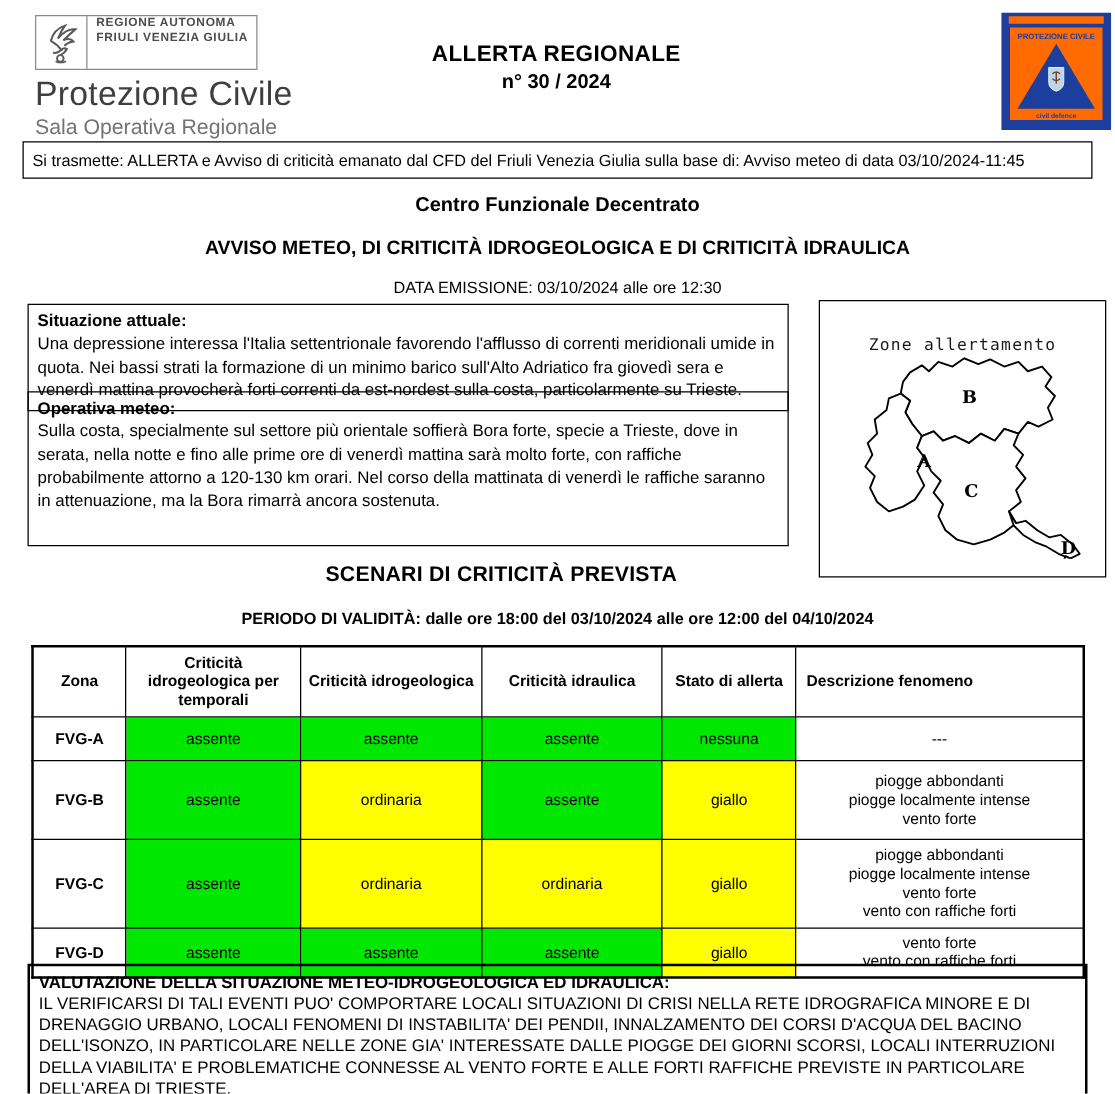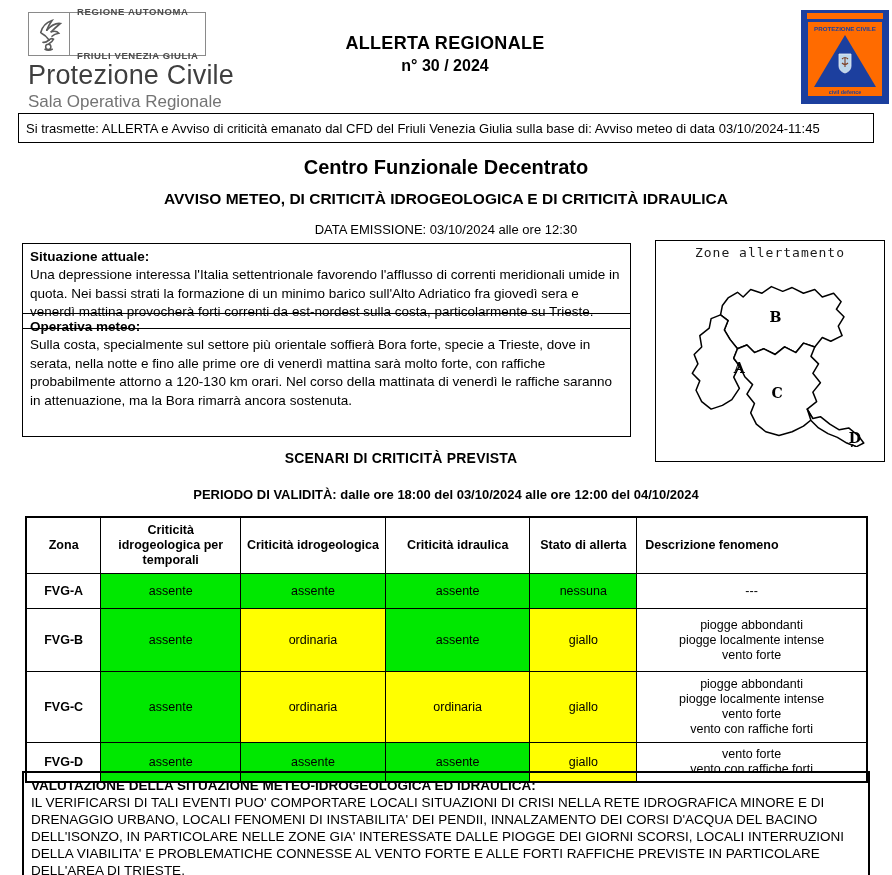--- a/index.html
+++ b/index.html
@@ -3,53 +3,53 @@
 <meta charset="utf-8">
 <style>
   html,body{margin:0;padding:0;background:#ffffff;}
   body{font-family:"Liberation Sans","DejaVu Sans",sans-serif;color:#000;}
   .page{position:relative;width:892px;height:875px;background:#fff;overflow:hidden;}
 
   
   .hdr-left{position:absolute;left:28px;top:12px;}
   .region-box{display:flex;align-items:stretch;border:1px solid #8a8a8a;width:176px;height:42px;background:#fff;}
   .eagle-cell{width:40px;border-right:1px solid #8a8a8a;display:flex;align-items:center;justify-content:center;}
-  .region-text{flex:1;display:flex;flex-direction:column;justify-content:center;padding-left:7px;gap:32px;}
+  .region-text{flex:1;display:flex;flex-direction:column;justify-content:flex-start;padding-left:7px;}
   .region-text div{font-size:9.5px;font-weight:bold;color:#4c4c4c;letter-spacing:0.6px;line-height:12px;white-space:nowrap;}
   .org-name{margin-top:4px;font-size:27px;color:#3f3f3f;letter-spacing:0.2px;}
   .org-sub{font-size:17px;color:#737373;margin-top:1px;}
 
   .hdr-title{position:absolute;left:200px;top:33px;width:490px;text-align:center;}
   .hdr-title .t1{font-size:18px;font-weight:bold;letter-spacing:0.3px;}
   .hdr-title .t2{font-size:16px;font-weight:bold;margin-top:3px;}
 
   .pc-logo{position:absolute;left:801px;top:10px;width:88px;height:94px;}
 
   
   .band{position:absolute;left:18px;top:113px;width:854px;height:28px;border:1px solid #000;display:flex;align-items:center;}
   .band span{font-size:13px;padding-left:7px;}
 
   
-  .cfd{position:absolute;left:0;top:156px;width:892px;text-align:center;font-size:20px;font-weight:bold;}
+  .cfd{position:absolute;left:0;top:156px;width:892px;text-align:center;font-size:16px;font-weight:bold;}
   .avviso{position:absolute;left:0;top:190px;width:892px;text-align:center;font-size:15.5px;font-weight:bold;}
   .emissione{position:absolute;left:0;top:222px;width:892px;text-align:center;font-size:13px;}
 
   
   .sit-box{position:absolute;left:22px;top:243px;width:609px;border:1px solid #000;padding:3px 7px 6px 7px;box-sizing:border-box;}
   .prev-box{position:absolute;left:22px;top:313px;width:609px;height:124px;border:1px solid #000;padding:3px 7px 6px 7px;box-sizing:border-box;}
   .box-head{font-size:13.5px;font-weight:bold;line-height:19px;}
   .box-body{font-size:13.5px;line-height:18.5px;}
 
   
   .zone-box{position:absolute;left:655px;top:240px;width:230px;height:222px;border:1px solid #000;box-sizing:border-box;}
-  .zone-title{text-align:center;margin-top:4px;font-family:"DejaVu Sans Mono","Liberation Mono",monospace;font-size:13px;letter-spacing:1px;color:#1a1a1a;}
+  .zone-title{text-align:center;margin-top:28px;font-family:"DejaVu Sans Mono","Liberation Mono",monospace;font-size:13px;letter-spacing:1px;color:#1a1a1a;}
   .zone-map{position:absolute;left:8px;top:36px;}
 
   
-  .scenari{position:absolute;left:0;top:450px;width:802px;text-align:center;font-size:14px;font-weight:bold;letter-spacing:0.2px;}
+  .scenari{position:absolute;left:0;top:450px;width:802px;text-align:center;font-size:17px;font-weight:bold;letter-spacing:0.2px;}
   .periodo{position:absolute;left:0;top:487px;width:892px;text-align:center;font-size:13px;font-weight:bold;}
 
   
   table.alert{position:absolute;left:25px;top:516px;width:843px;border-collapse:collapse;border:2px solid #000;}
   table.alert th,table.alert td{border:1px solid #000;font-size:12.5px;vertical-align:middle;}
   table.alert th{font-weight:bold;text-align:center;padding:5px 4px;line-height:15px;}
   table.alert td{text-align:center;padding:2px 4px;}
   table.alert th.desc-h,td.desc{text-align:left;padding-left:8px;}
   td.desc{white-space:pre-line;line-height:15px;}
   td[data-bg="green"]{background:#00e800;}

